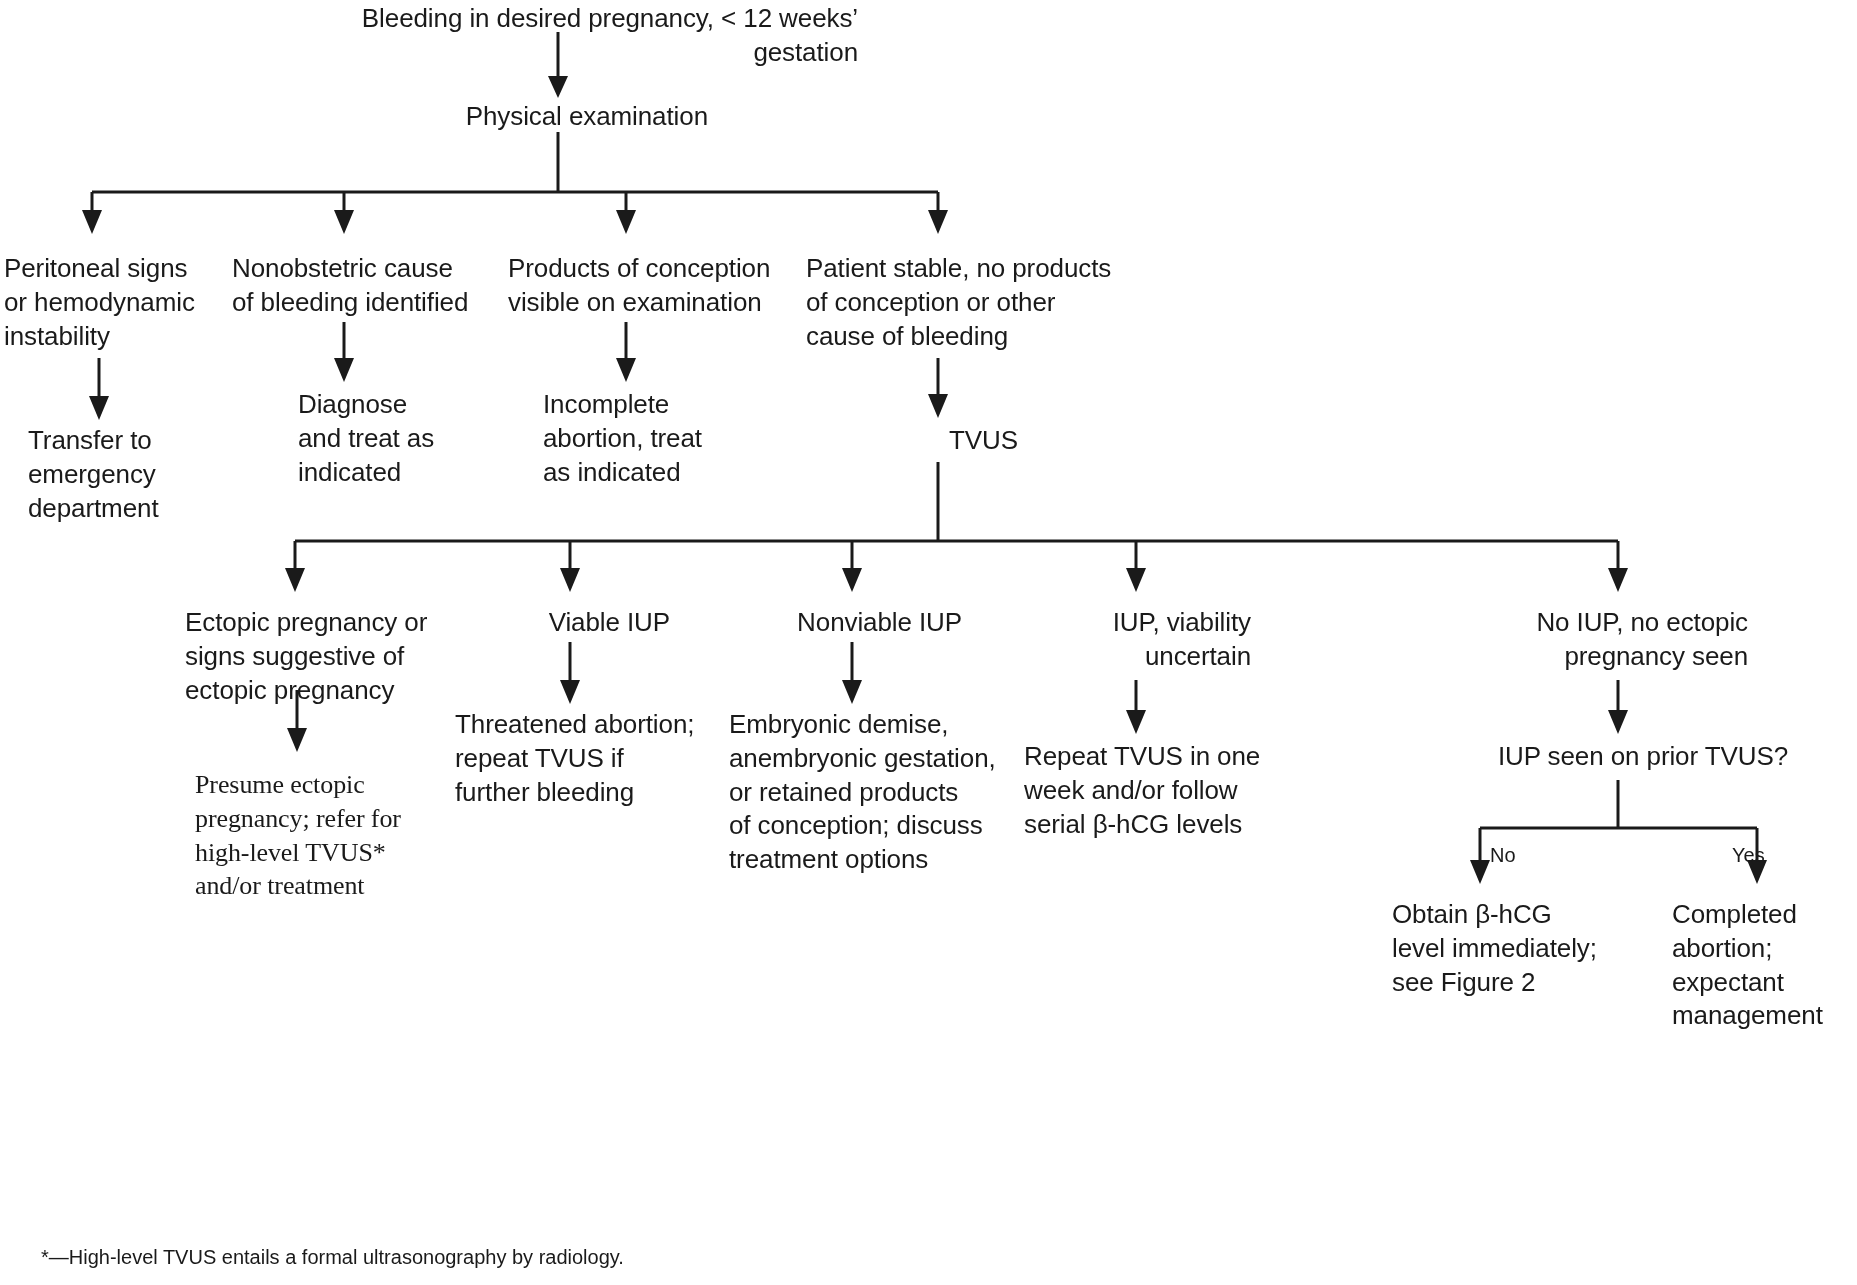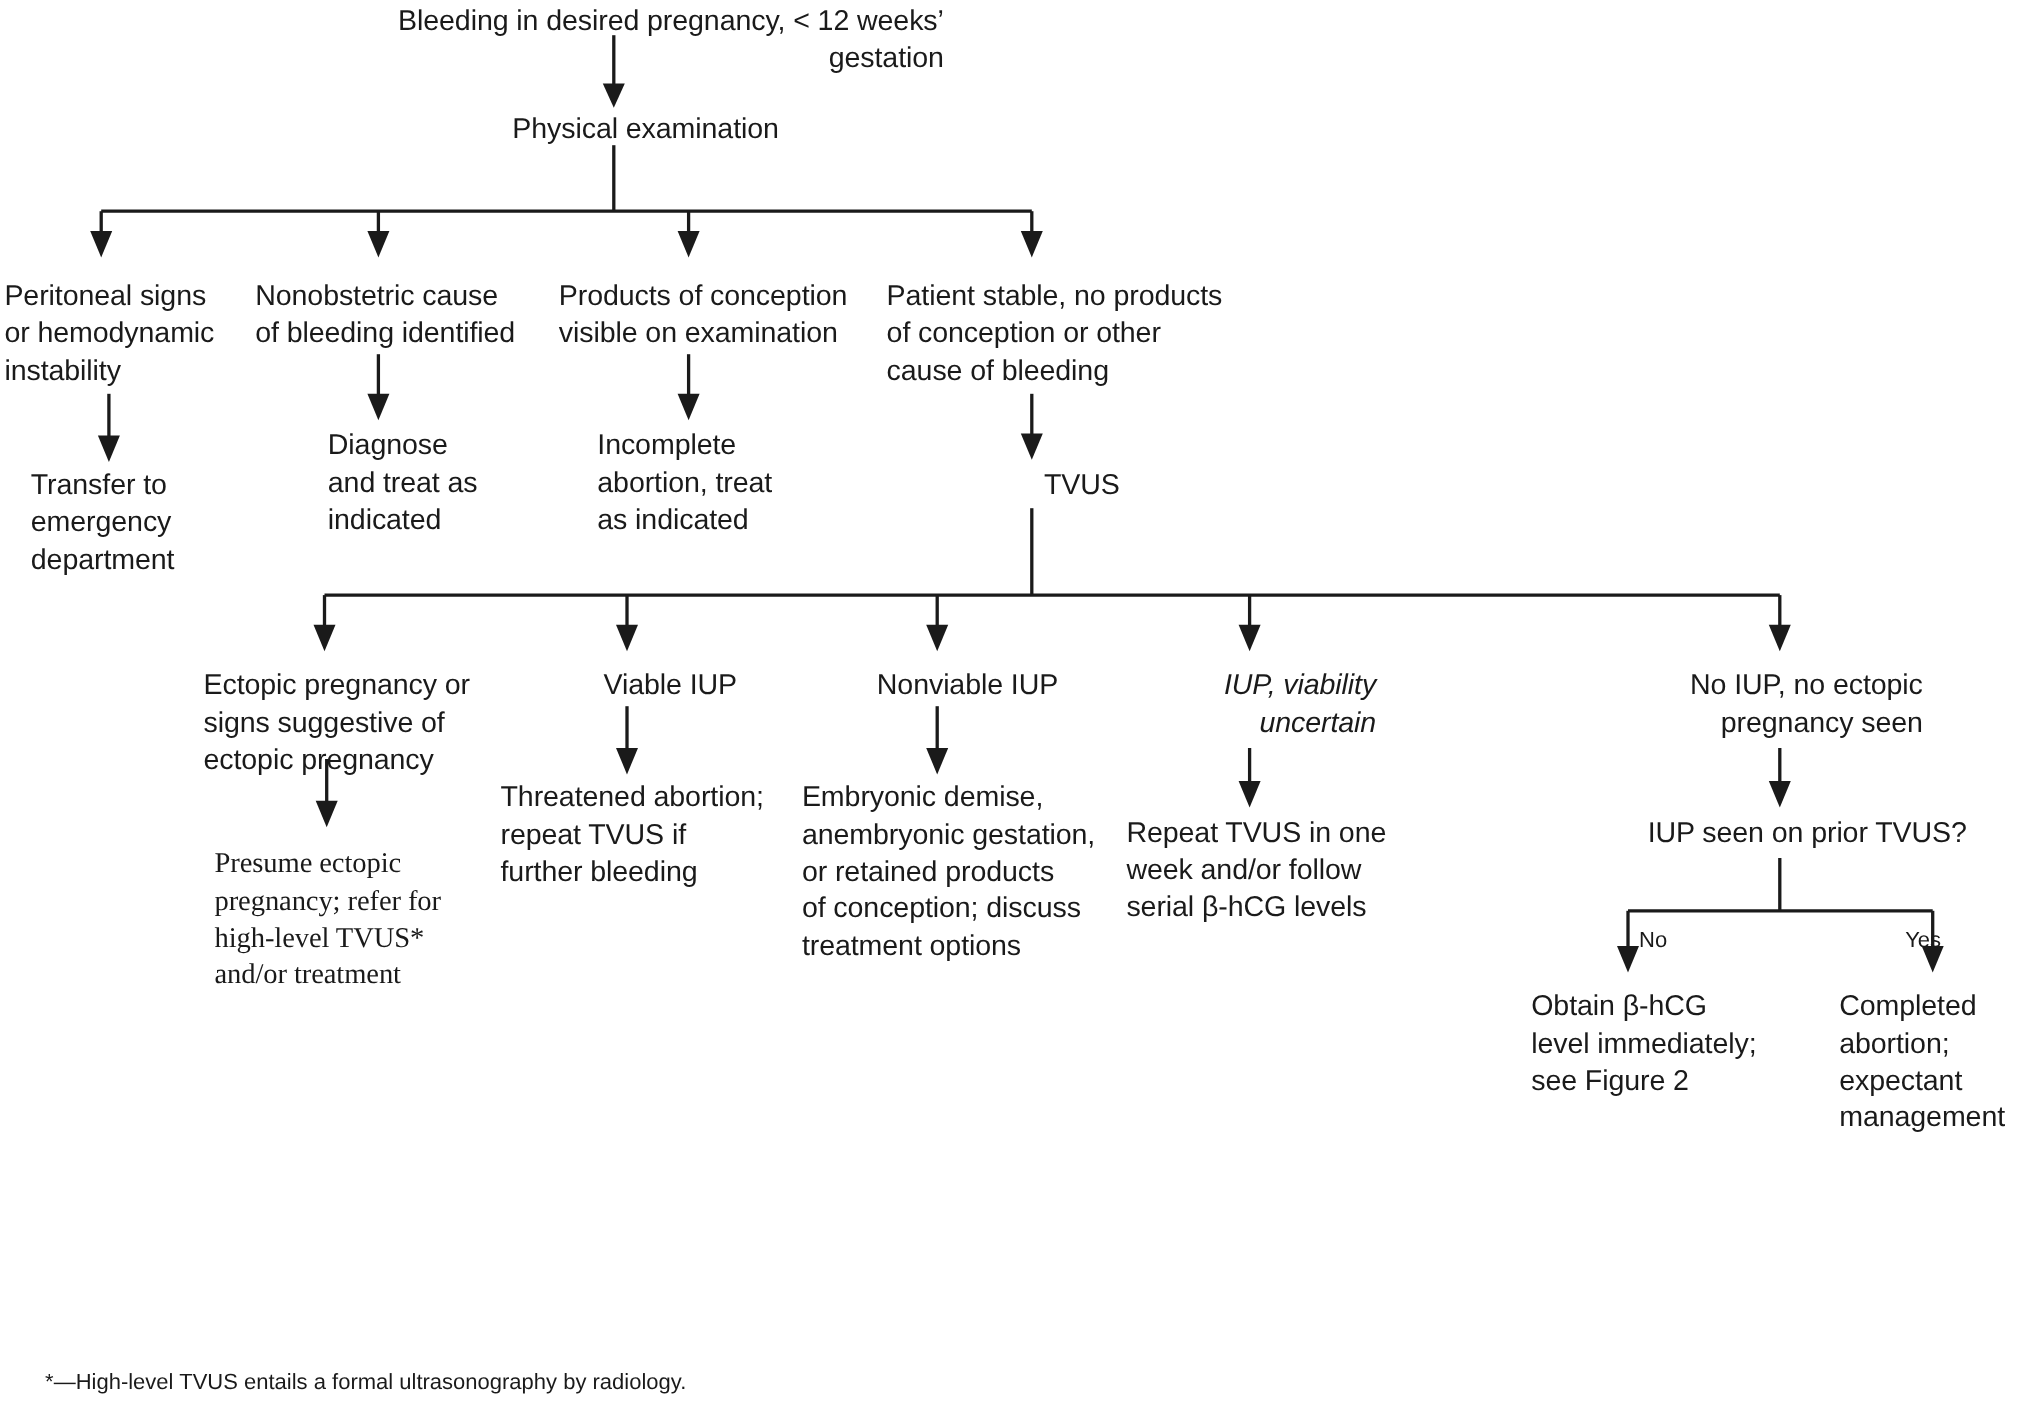--- a/index.html
+++ b/index.html
@@ -177,21 +177,21 @@
 further bleeding</div>
 
   <div class="node c" style="left:742px; top:606px; width:220px;">Nonviable IUP</div>
 
   <div class="node l" style="left:729px; top:708px; width:290px;">Embryonic demise,
 anembryonic gestation,
 or retained products
 of conception; discuss
 treatment options</div>
 
-  <div class="node c" style="left:1021px; top:606px; width:230px;font-style:italic;">IUP, viability
+  <div class="node c" style="left:1021px; top:606px; width:230px;">IUP, viability
 uncertain</div>
 
   <div class="node l" style="left:1024px; top:740px; width:260px;">Repeat TVUS in one
 week and/or follow
 serial β-hCG levels</div>
 
   <div class="node c" style="left:1498px; top:606px; width:250px;">No IUP, no ectopic
 pregnancy seen</div>
 
   <div class="node c" style="left:1458px; top:740px; width:330px;">IUP seen on prior TVUS?</div>

